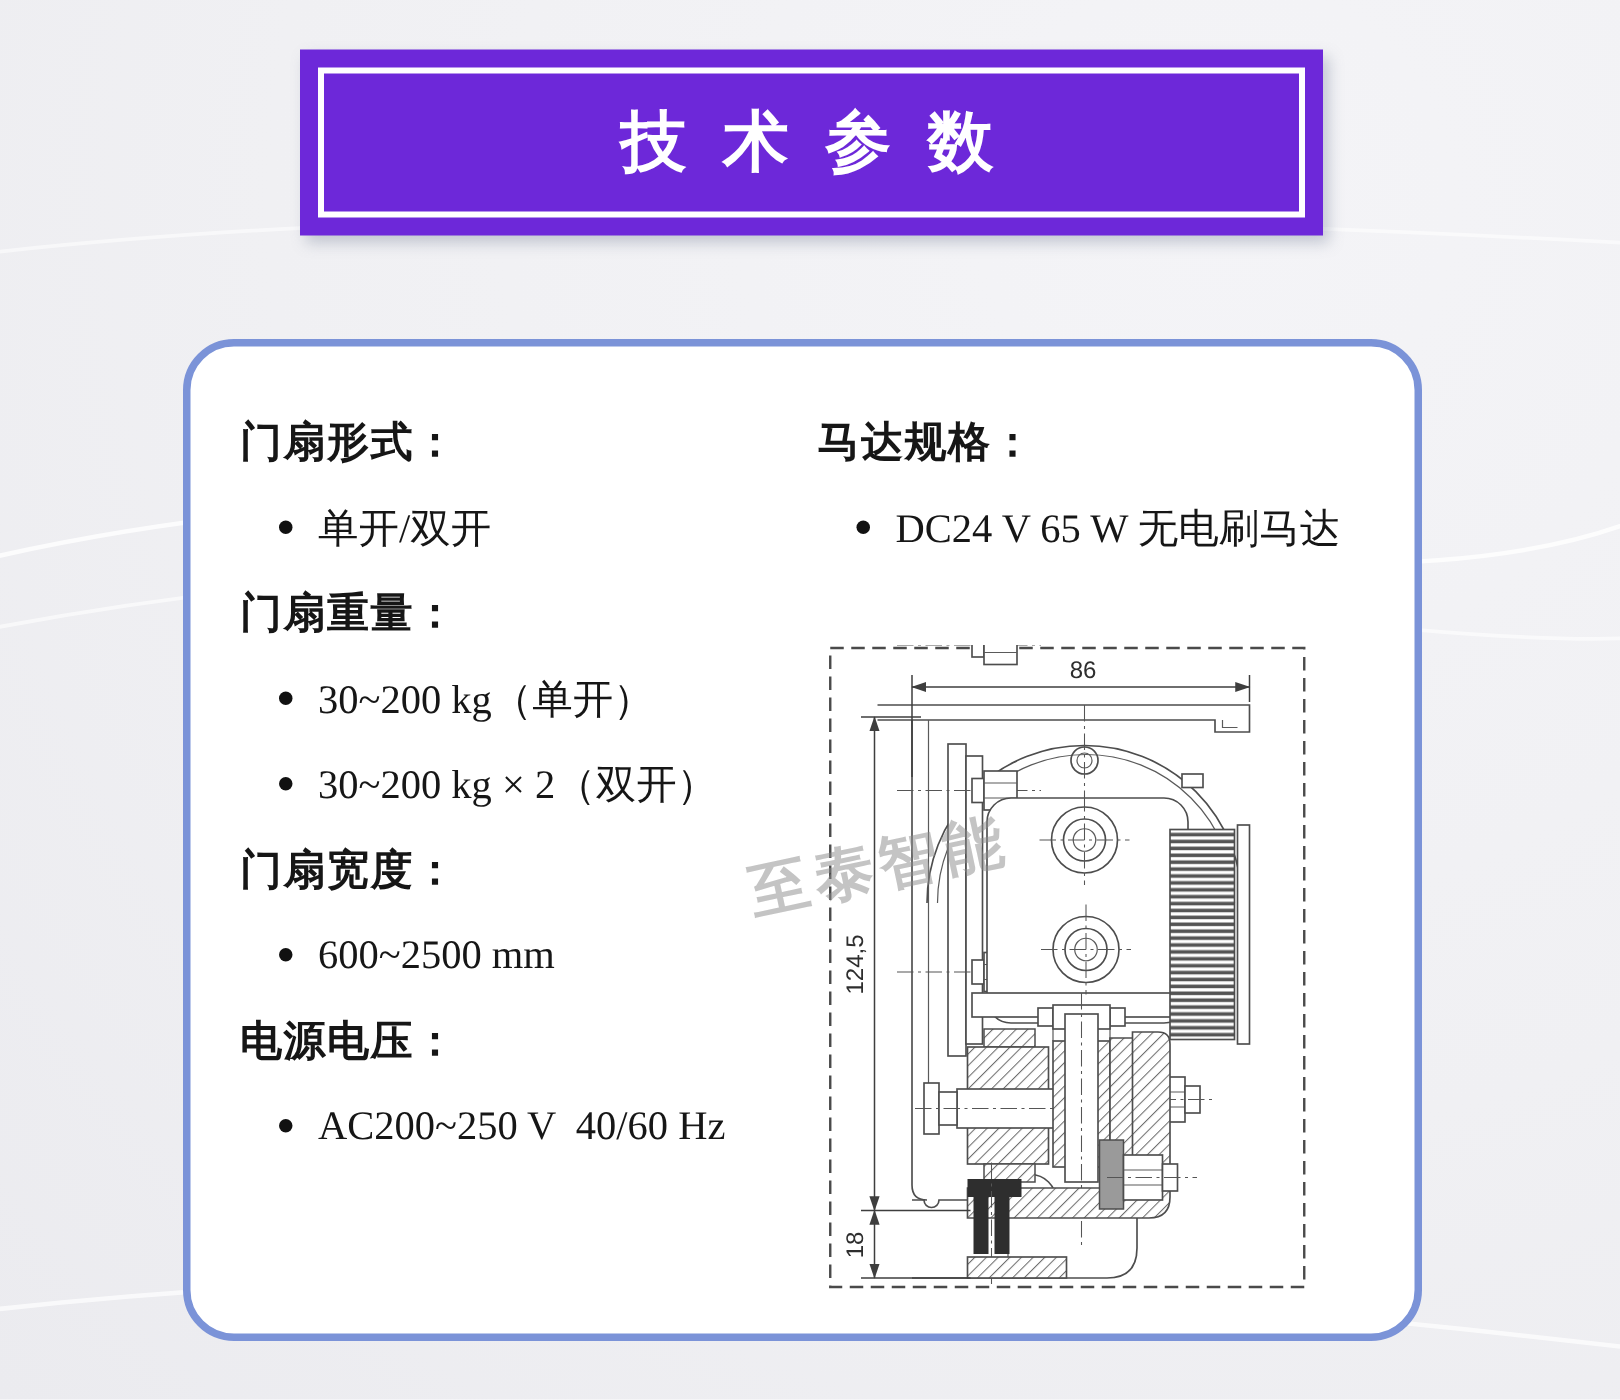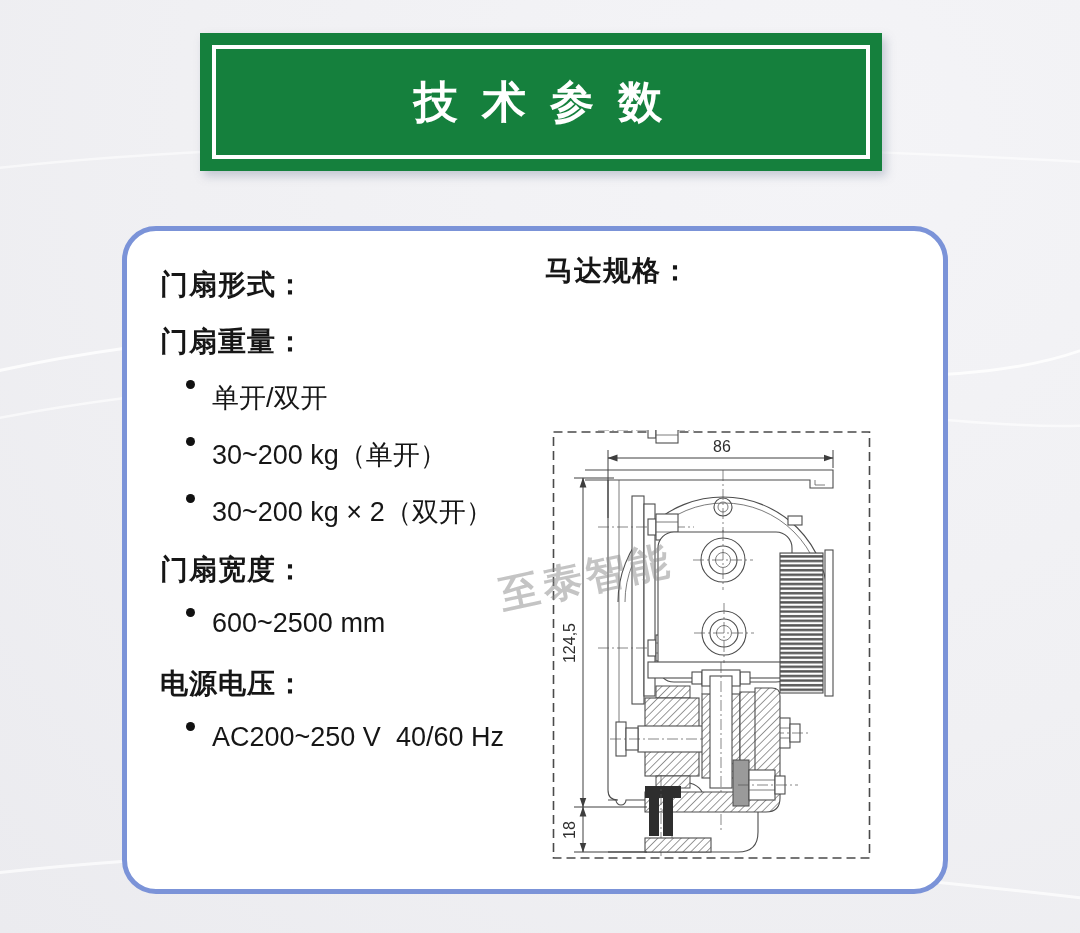--- a/index.html
+++ b/index.html
@@ -8,44 +8,44 @@
     width:1080px;height:933px;
     font-family:"Liberation Sans","DejaVu Sans",sans-serif;
     background:#f0f0f3;
     position:relative;overflow:hidden;
   }
   .page{position:absolute;inset:0;background:radial-gradient(ellipse at 75% 15%, #f4f4f7 0%, #f0f0f3 55%, #ebebef 100%);}
   .bg-decor{position:absolute;left:0;top:0;z-index:0;pointer-events:none;}
 
   
   .banner{
-    position:absolute;left:200px;top:33px;width:682px;height:138px;
-    background:#15803d;z-index:2;
+    position:absolute;left:200px;top:33px;width:682px;height:124px;
+    background:#6d28d9;z-index:2;
     box-shadow:4px 5px 9px rgba(110,120,145,.35);
   }
   .banner-inner{
     position:absolute;inset:12px;border:4px solid #ffffff;
     display:flex;align-items:center;justify-content:center;
   }
   .banner-title{
     color:#ffffff;font-size:44px;font-weight:bold;letter-spacing:6px;
     line-height:1;white-space:pre;
   }
 
   
   .panel{
     position:absolute;left:122px;top:226px;width:816px;height:658px;
     background:#ffffff;border:5px solid #7b93d8;border-radius:34px;z-index:1;
   }
 
   
   .col{position:absolute;z-index:3;color:#161616;}
   .col-left{left:160px;top:266px;width:390px;}
-  .col-right{left:545px;top:252px;width:410px;}
-  .row{height:57px;display:flex;align-items:flex-start;}
+  .col-right{left:545px;top:266px;width:410px;}
+  .row{height:57px;display:flex;align-items:center;font-family:Liberation Serif, serif;}
   .row.heading{font-size:28px;font-weight:bold;letter-spacing:1px;}
   .row.bullet{font-size:27px;padding-left:26px;}
   .dot{width:9px;height:9px;border-radius:50%;background:#111;margin-right:17px;flex:0 0 auto;}
   .bullet-label{white-space:pre-wrap;}
 
   
   .drawing{position:absolute;left:552px;top:430px;z-index:3;}
   .ln{fill:none;stroke:#4d4d4d;stroke-width:1.1;}
   .thin{fill:none;stroke:#5a5a5a;stroke-width:0.8;}
   .w{fill:#ffffff;stroke:#4d4d4d;stroke-width:1.1;}
@@ -78,29 +78,29 @@
     <div class="banner-title">技 术 参 数</div>
   </div>
 </div>
 
 <div class="panel"></div>
 
 <div class="col col-left">
   <div class="row heading">
       <span>门扇形式：</span>
     </div>
+  <div class="row bullet">
+      <span class="dot"></span>
+      <span class="bullet-label">单开/双开</span>
+    </div>
   <div class="row heading">
       <span>门扇重量：</span>
     </div>
   <div class="row bullet">
       <span class="dot"></span>
-      <span class="bullet-label">单开/双开</span>
-    </div>
-  <div class="row bullet">
-      <span class="dot"></span>
       <span class="bullet-label">30~200 kg（单开）</span>
     </div>
   <div class="row bullet">
       <span class="dot"></span>
       <span class="bullet-label">30~200 kg × 2（双开）</span>
     </div>
   <div class="row heading">
       <span>门扇宽度：</span>
     </div>
   <div class="row bullet">
@@ -112,20 +112,24 @@
     </div>
   <div class="row bullet">
       <span class="dot"></span>
       <span class="bullet-label">AC200~250 V  40/60 Hz</span>
     </div>
 </div>
 
 <div class="col col-right">
   <div class="row heading">
       <span>马达规格：</span>
+    </div>
+  <div class="row bullet">
+      <span class="dot"></span>
+      <span class="bullet-label">DC24 V 65 W 无电刷马达</span>
     </div>
 </div>
 
 <svg class="drawing" width="320" height="430" viewBox="0 0 320 430">
   <defs>
     <marker id="arr" markerWidth="11" markerHeight="8" refX="9.5" refY="4" orient="auto-start-reverse">
       <path d="M0,0.6 L10,4 L0,7.4 Z" fill="#3e3e3e"></path>
     </marker>
     <pattern id="hatch" width="5.5" height="5.5" patternUnits="userSpaceOnUse" patternTransform="rotate(45)">
       <rect width="5.5" height="5.5" fill="#ffffff"></rect>

